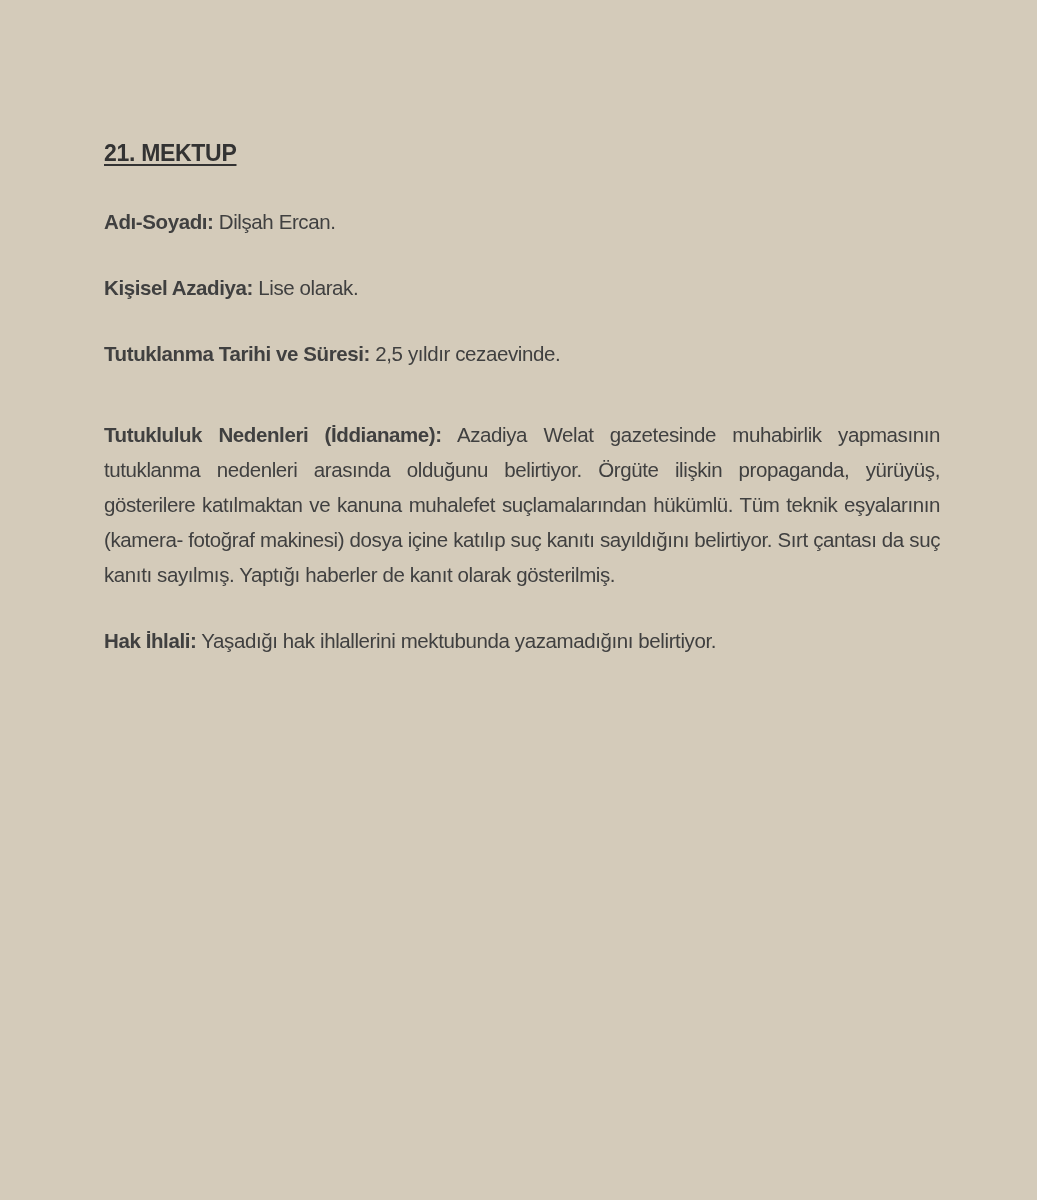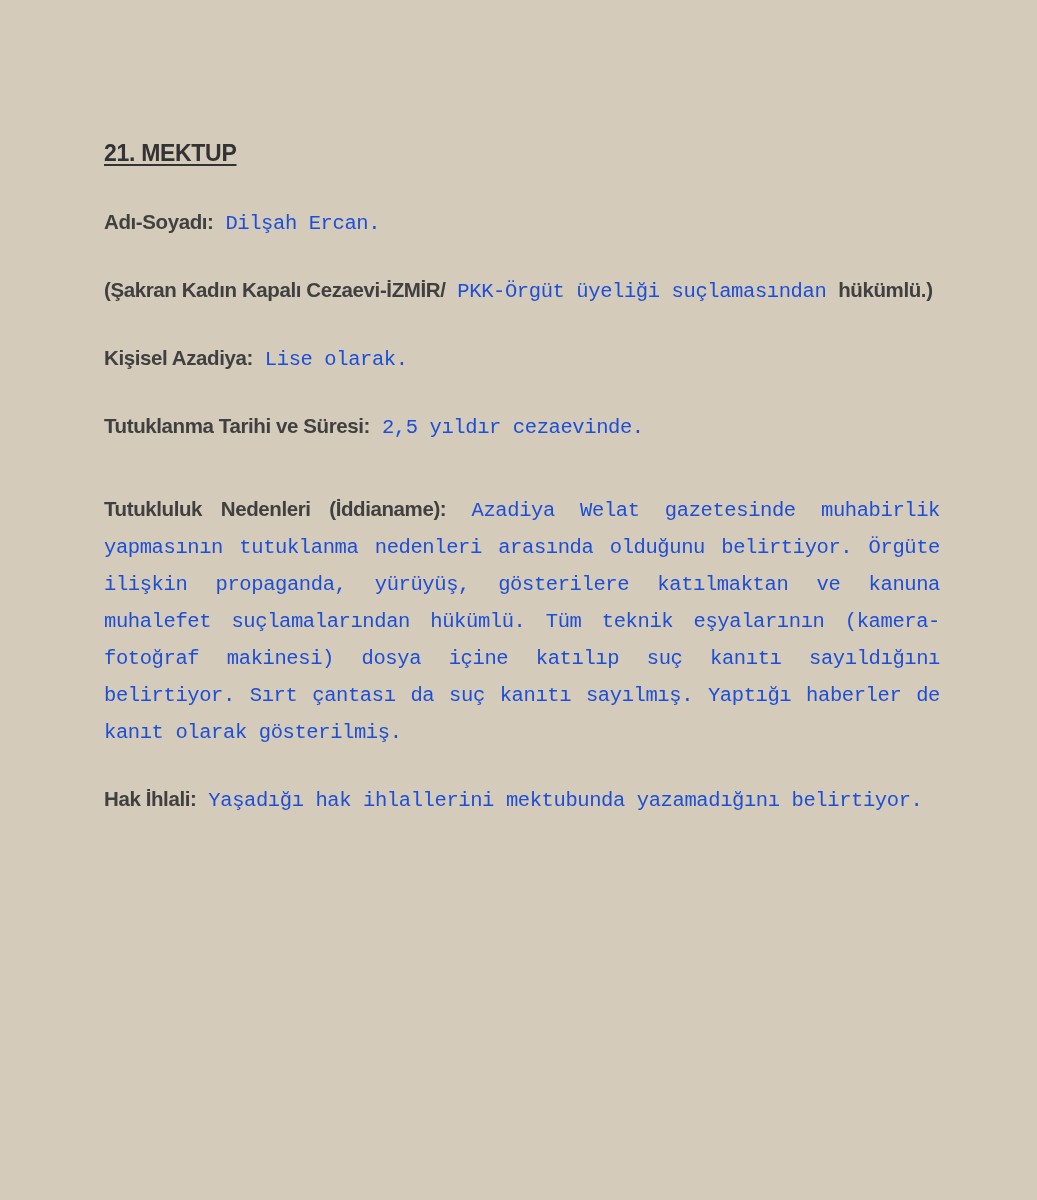--- a/index.html
+++ b/index.html
@@ -36,43 +36,39 @@
       line-height: 35px;
       margin: 0 0 30px 0;
       text-align: justify;
       letter-spacing: -0.4px;
     }
     .para .label {
       font-weight: bold;
       color: #404040;
     }
     .para .value {
-      color: #1d4ed8;
-      font-family: Liberation Mono, monospace;
+      color: #404040;
     }
     .p-name { margin-bottom: 31px; }
     .p-prison { margin-bottom: 31px; }
     .p-info { margin-bottom: 31px; }
     .p-detention { margin-bottom: 46px; }
     .p-reasons { margin-bottom: 31px; }
     .p-illness { margin-bottom: 31px; }
   </style>
 </head>
 <body>
 
 <div class="page">
   <div class="title">21. MEKTUP</div>
 
   <p class="para p-name">
     <span class="label">Adı-Soyadı:</span><span class="value"> Dilşah Ercan.</span>
   </p>
 
-  <p class="para p-prison">
-    <span class="label">(Şakran Kadın Kapalı Cezaevi-İZMİR/</span><span class="value"> PKK-Örgüt üyeliği suçlamasından </span><span class="label">hükümlü.)</span>
-  </p>
 
   <p class="para p-info">
     <span class="label">Kişisel Azadiya:</span><span class="value"> Lise olarak.</span>
   </p>
 
   <p class="para p-detention">
     <span class="label">Tutuklanma Tarihi ve Süresi:</span><span class="value"> 2,5 yıldır cezaevinde.</span>
   </p>
 
   <p class="para p-reasons">

